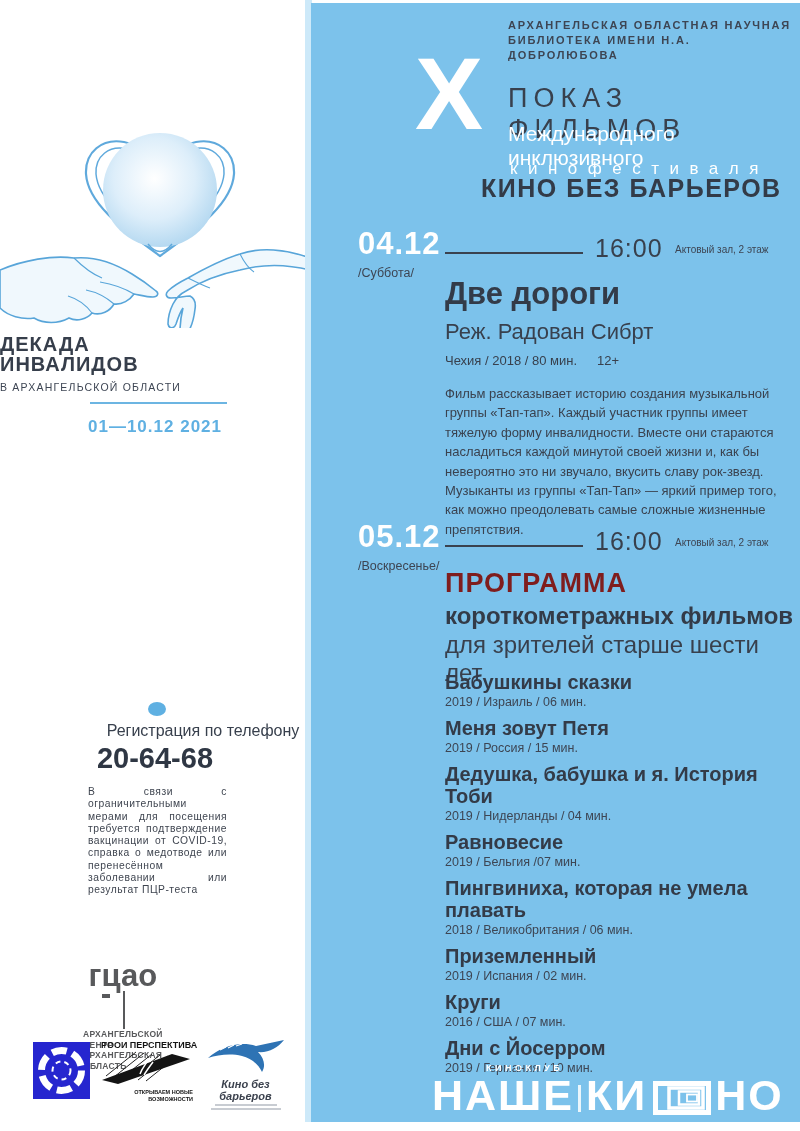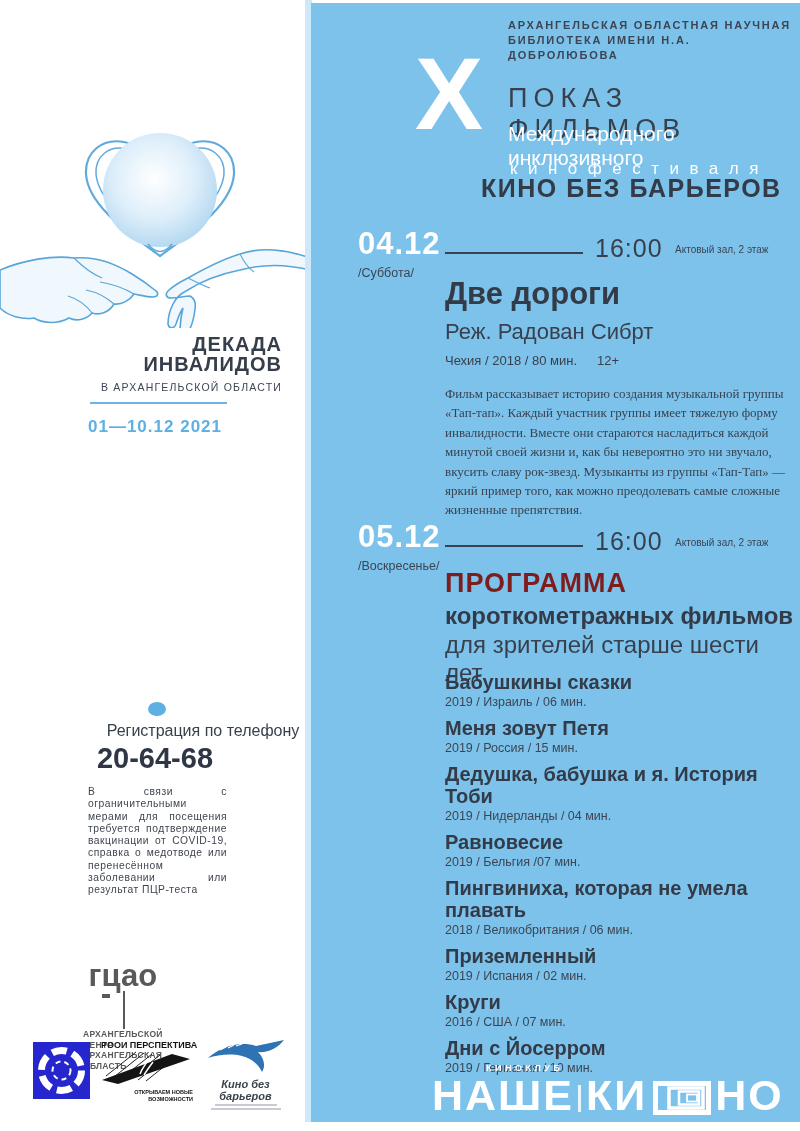--- a/index.html
+++ b/index.html
@@ -21,36 +21,36 @@
   .fest-name{position:absolute;left:170px;top:171px;font-size:25px;font-weight:bold;letter-spacing:1.5px;color:#333b48;}
   .sess-date{position:absolute;font-size:31px;font-weight:bold;color:#ffffff;letter-spacing:1px;}
   .sess-week{position:absolute;font-size:12.5px;color:#3d4553;}
   .sess-rule{position:absolute;width:138px;height:2px;background:#3a424f;}
   .sess-time{position:absolute;font-size:25px;color:#38404d;letter-spacing:1px;}
   .sess-venue{position:absolute;font-size:10px;color:#3d4553;}
   .film-title{position:absolute;left:134px;top:273px;font-size:31px;font-weight:bold;color:#333b48;}
   .film-dir{position:absolute;left:134px;top:316px;font-size:22px;color:#38404d;}
   .film-meta{position:absolute;left:134px;top:350px;font-size:13px;color:#38404d;}
   .film-meta .age{margin-left:20px;}
-  .film-desc{position:absolute;left:134px;top:381px;width:346px;font-size:13px;line-height:19.4px;color:#3a424f;font-family:Liberation Serif, serif;}
+  .film-desc{position:absolute;left:134px;top:381px;width:346px;font-size:13px;line-height:19.4px;color:#3a424f;}
   .prog-title{position:absolute;left:134px;top:565px;font-size:27px;font-weight:bold;color:#7f1d1d;letter-spacing:1px;}
   .prog-sub{position:absolute;left:134px;top:599px;font-size:24px;font-weight:bold;color:#333b48;}
   .prog-aud{position:absolute;left:134px;top:628px;font-size:24px;color:#38404d;}
   .shorts{position:absolute;left:134px;top:668px;width:350px;}
   .short-item{margin-bottom:8px;}
   .short-title{font-size:20px;font-weight:bold;line-height:22px;color:#333b48;margin-bottom:3px;}
   .short-meta{font-size:12.5px;line-height:13px;color:#3d4553;}
   .club-label{position:absolute;left:175px;top:1060px;font-size:9px;font-weight:bold;letter-spacing:3.5px;color:#ffffff;}
   .club-name{position:absolute;left:121px;top:1072px;display:flex;align-items:center;color:#ffffff;}
   .club-name .big{font-size:43px;font-weight:bold;letter-spacing:2px;line-height:40px;}
   .club-vbar{width:3px;height:27px;background:#ffffff;opacity:.85;margin:6px 5px 0 4px;}
   .club-frames{margin:6px 4px 0 6px;}
   
   .illustration{position:absolute;left:0;top:128px;}
-  .decade-block{position:absolute;left:0;top:334px;width:282px;text-align:right;}
+  .decade-block{position:absolute;left:0;top:334px;width:282px;text-align:left;}
   .decade-line{font-size:20px;font-weight:bold;line-height:20px;letter-spacing:1px;color:#363e4b;}
   .decade-region{margin-top:7px;font-size:10.5px;letter-spacing:1.2px;color:#3d4553;}
   .decade-rule{position:absolute;left:90px;top:402px;width:137px;height:2px;background:#6cb5e2;}
   .decade-dates{position:absolute;left:0;top:417px;width:310px;text-align:center;
                 font-size:17px;font-weight:bold;letter-spacing:1px;color:var(--accent-blue);}
   .reg-dot{position:absolute;left:148px;top:702px;width:18px;height:14px;border-radius:50%;background:var(--accent-blue);}
   .reg-label{position:absolute;left:0;top:722px;width:310px;text-align:center;font-size:16px;color:#38404d;padding-left:48px;}
   .reg-phone{position:absolute;left:0;top:742px;width:310px;text-align:center;font-size:29px;font-weight:bold;color:#2f3744;}
   .covid{position:absolute;left:88px;top:786px;width:139px;font-size:10.3px;line-height:12.3px;
          letter-spacing:.5px;text-align:justify;color:#3f4550;}

